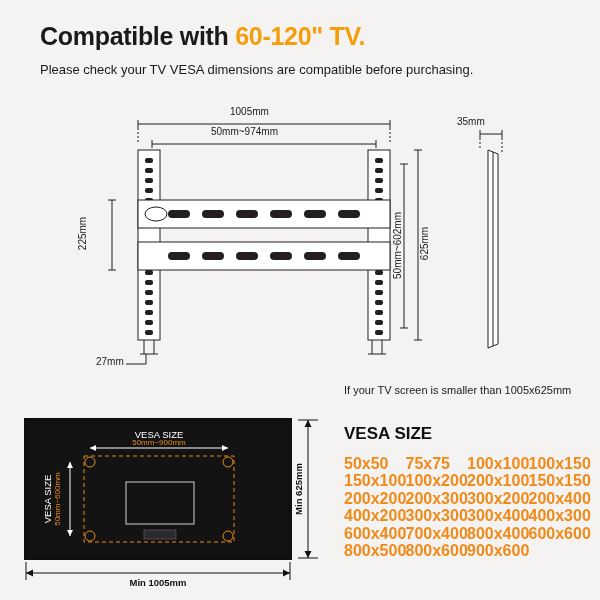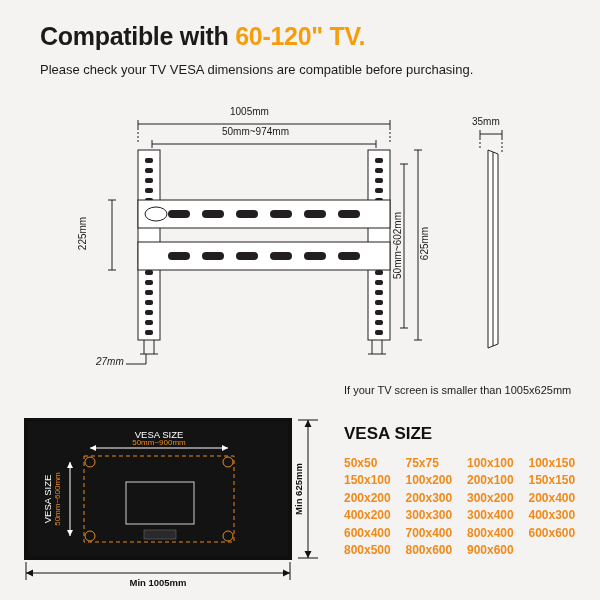--- a/index.html
+++ b/index.html
@@ -42,21 +42,21 @@
     font-size:11px;line-height:16px;color:#1a1a1a;
   }
 
   
   .vesa-title{
     position:absolute;left:344px;top:424px;
     font-size:17px;font-weight:bold;color:#111;
   }
   .vesa-table{
     position:absolute;left:344px;top:455px;width:246px;
-    font-size:12px;color:#f08a1a;font-weight:bold;
+    font-size:16px;color:#f08a1a;font-weight:bold;
     line-height:17.4px;
   }
   .vesa-row{display:flex;}
   .vesa-cell{width:25%;white-space:nowrap;}
 
   
   .tvbox{position:absolute;left:18px;top:410px;width:310px;height:178px;}
   .tvbox svg{display:block;}
 </style>
 </head>
@@ -160,26 +160,26 @@
         <line x1="433" y1="60" x2="433" y2="254"></line>
 
         <line x1="420" y1="42" x2="442" y2="42"></line>
         <path d="M420 38 L420 46 M442 38 L442 46"></path>
         <line x1="420" y1="46" x2="420" y2="58" stroke-dasharray="2,2"></line>
         <line x1="442" y1="46" x2="442" y2="60" stroke-dasharray="2,2"></line>
       </g>
     </svg>
 
     <span class="dimlabel" style="left:170px;top:14px;">1005mm</span>
-    <span class="dimlabel" style="left:162px;top:34px;">50mm~974mm</span>
-    <span class="dimlabel" style="left:412px;top:24px;">35mm</span>
+    <span class="dimlabel" style="left:151px;top:34px;">50mm~974mm</span>
+    <span class="dimlabel" style="left:397px;top:24px;">35mm</span>
     <span class="dimlabel vert" style="left:6px;top:136px;transform:rotate(-90deg);">225mm</span>
     <span class="dimlabel vert" style="left:348px;top:146px;transform:rotate(-90deg);">625mm</span>
     <span class="dimlabel vert" style="left:304px;top:148px;transform:rotate(-90deg);">50mm~602mm</span>
-    <span class="dimlabel" style="left:36px;top:264px;font-style:italic;">27mm</span>
+    <span class="dimlabel" style="left:36px;top:264px;">27mm</span>
   </div>
 
   <div class="note">
     <div>If your TV screen is smaller than 1005x625mm</div>
   </div>
 
   <div class="vesa-title">VESA SIZE</div>
   <div class="vesa-table">
     <div class="vesa-row">
       <span class="vesa-cell">50x50</span>

